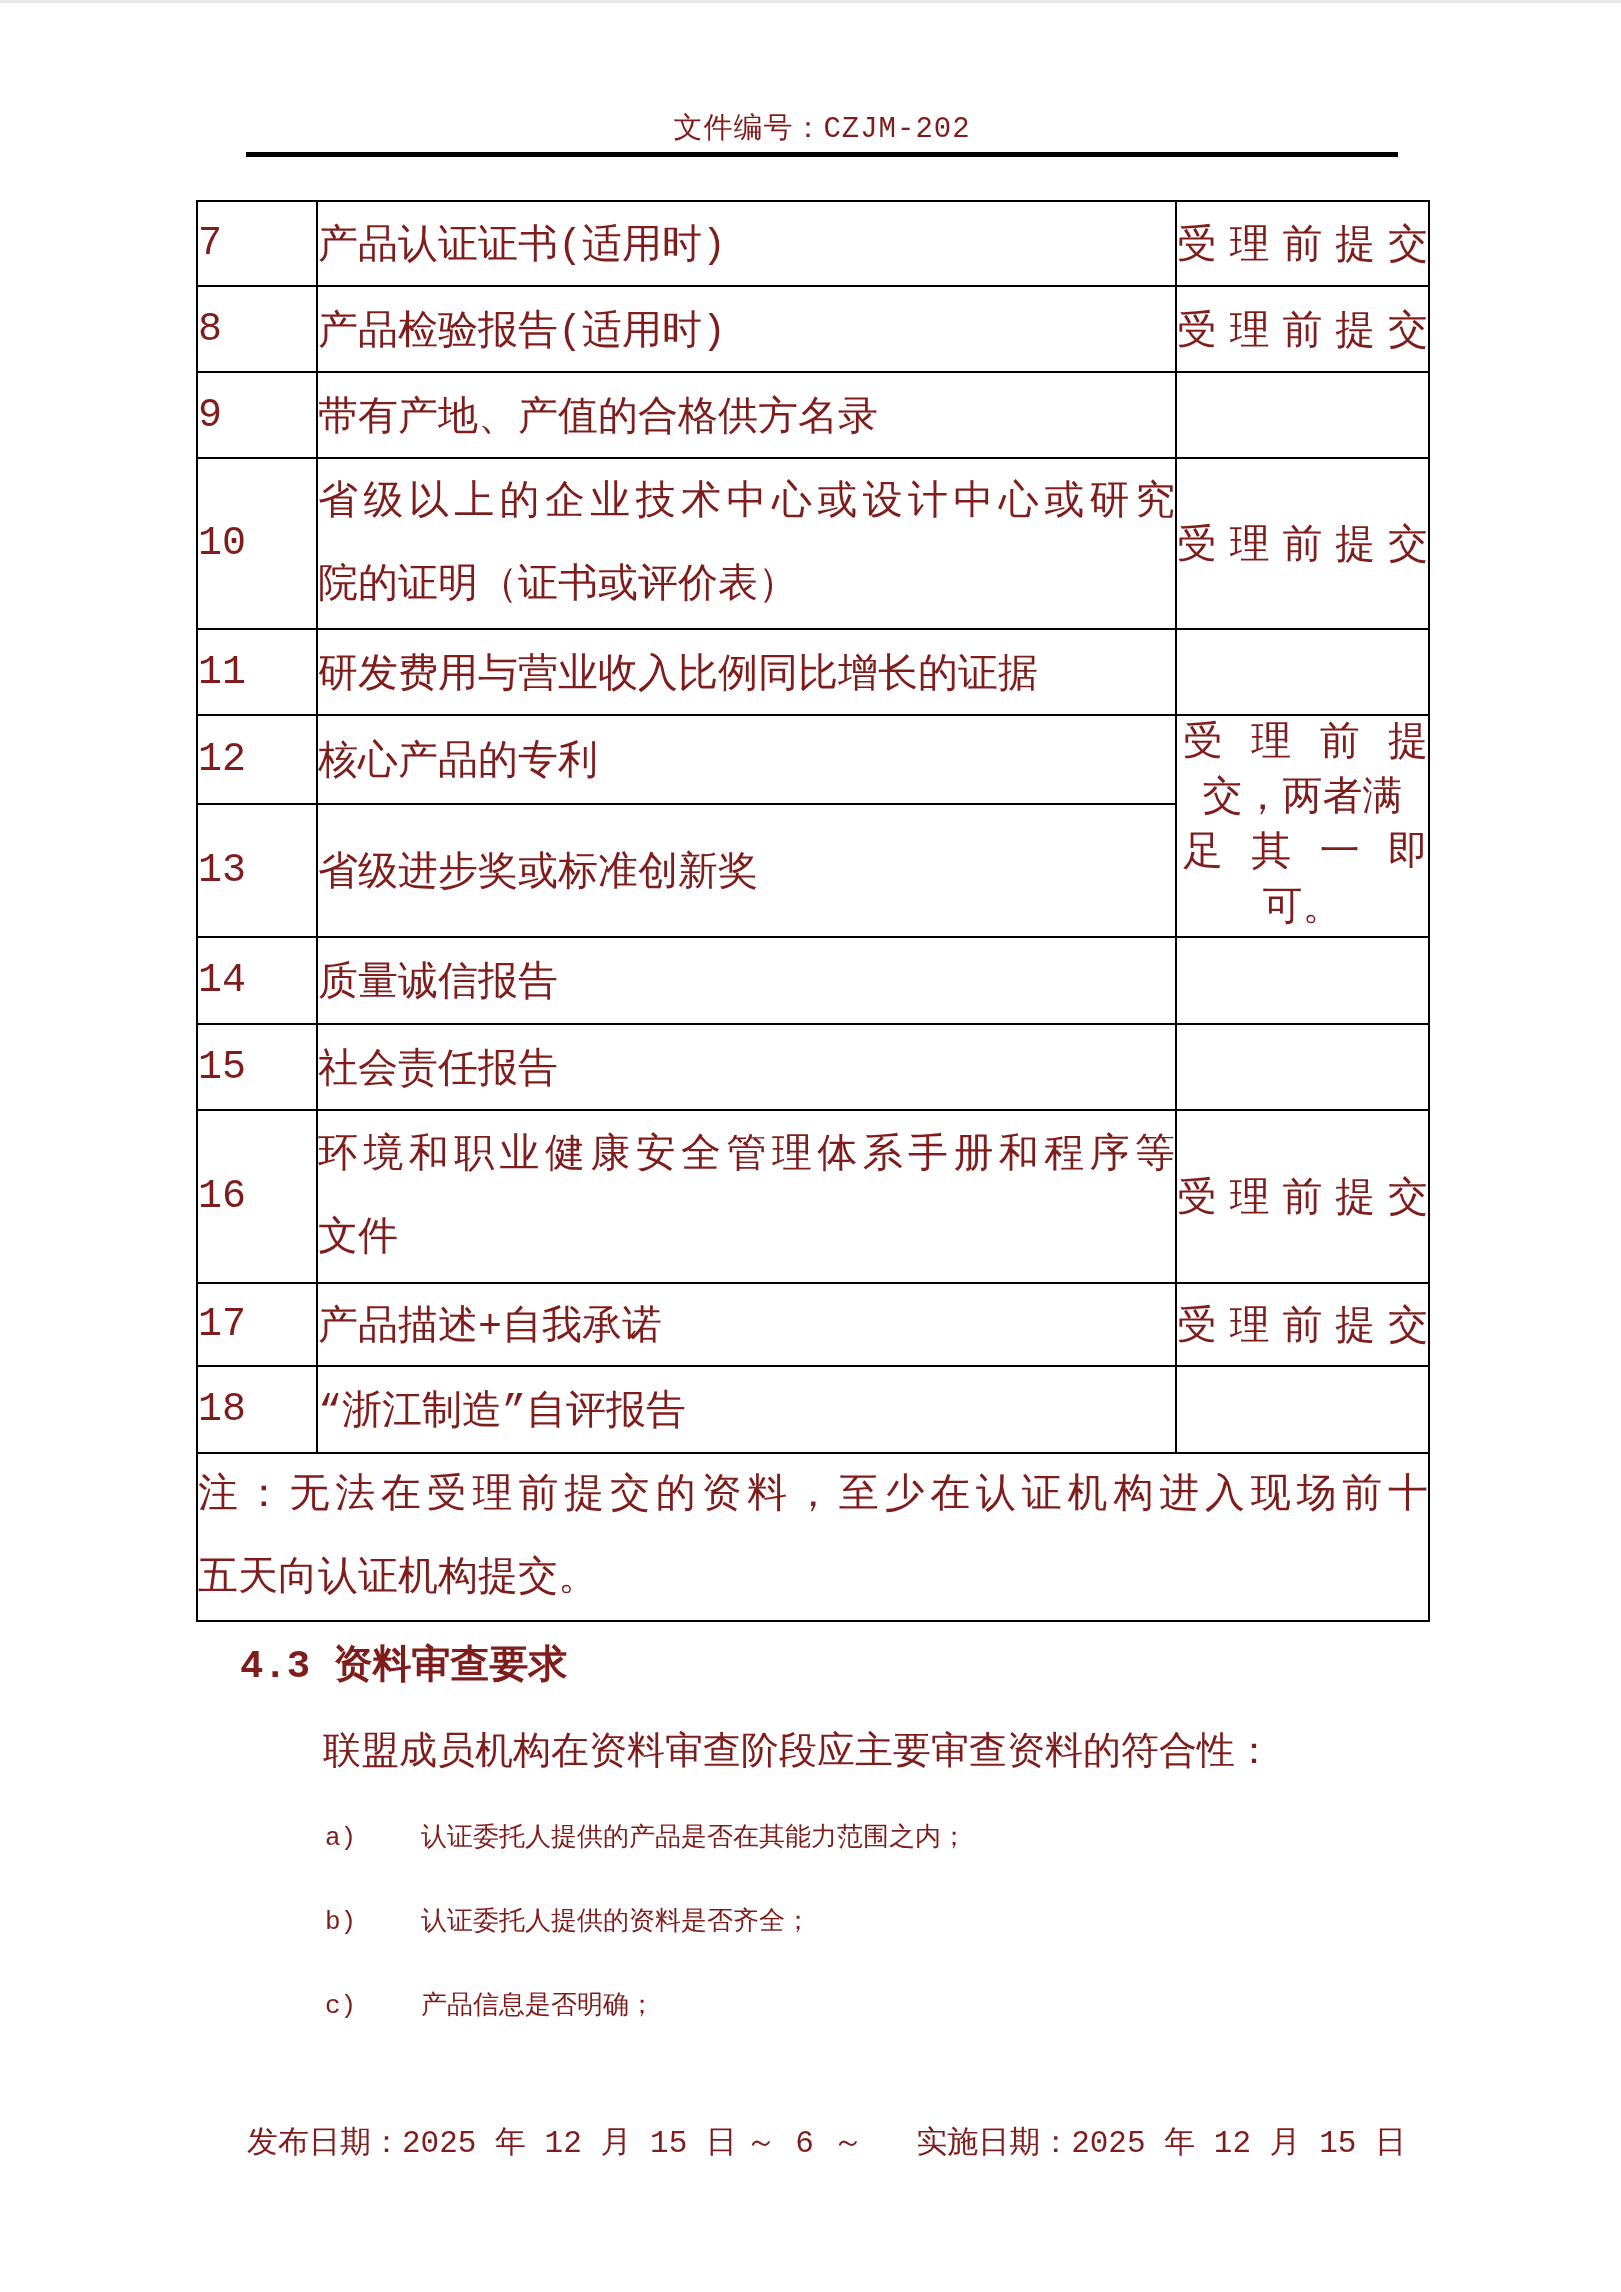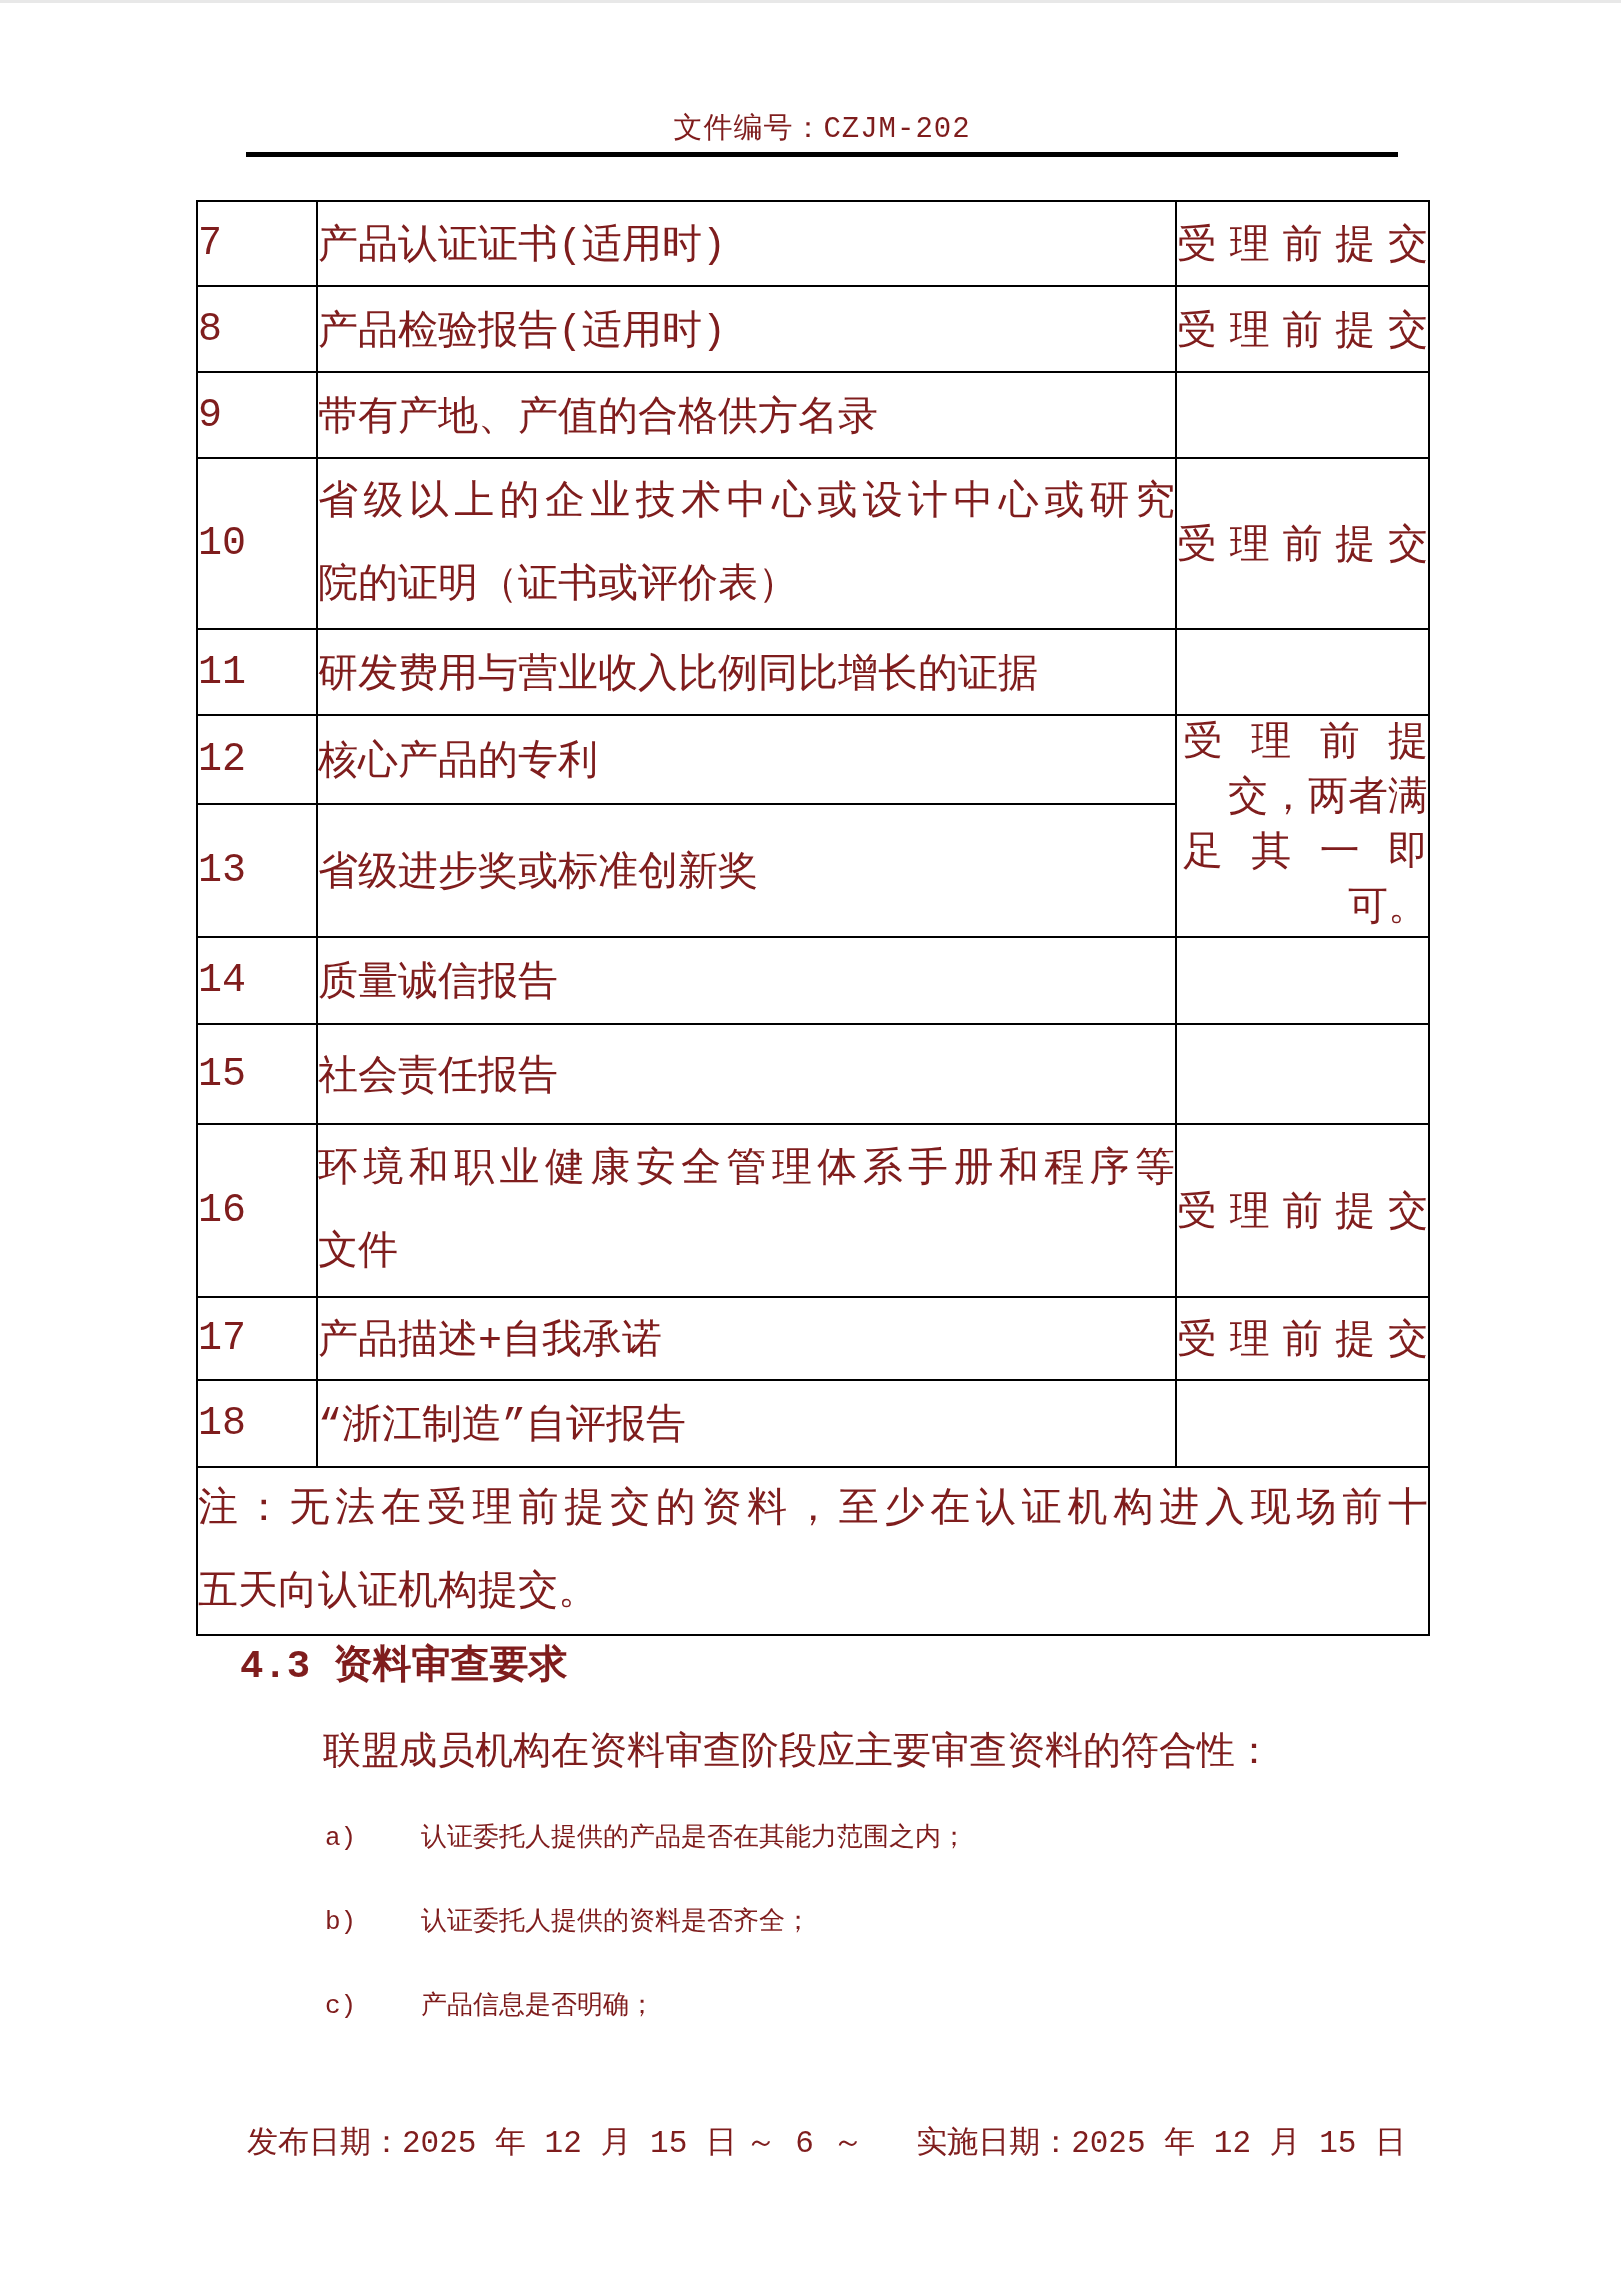--- a/index.html
+++ b/index.html
@@ -41,21 +41,21 @@
     overflow:hidden;
   }
   td.num { padding-left:16.7px; }
   td.mat { padding-left:13.7px; padding-right:5.9px; }
   td.timing {
     padding:0 13.7px;
     text-align:justify;
     text-align-last:justify;
   }
   td.merged { vertical-align:middle; }
-  .m { line-height:55px; text-align:right; text-align-last:auto; }
+  .m { line-height:55px; text-align:center; text-align-last:auto; }
   .m.spread { text-align:justify; text-align-last:justify;padding-left:6px; }
   .l { line-height:83px; }
   .l.fill { text-align:justify; text-align-last:justify; }
   td.note-cell { padding-left:14.7px; padding-right:11.8px; }
 
   
   .sec-heading {
     position:absolute; top:1639px; left:240px;
     font-size:39px; font-weight:bold; line-height:51px;
     white-space:nowrap;
@@ -133,21 +133,21 @@
       </tr>
       <tr style="height:131px">
         <td class="num">13</td>
         <td class="mat">省级进步奖或标准创新奖</td>
       </tr>
       <tr style="height:87px">
         <td class="num">14</td>
         <td class="mat">质量诚信报告</td>
         <td class="timing"></td>
       </tr>
-      <tr style="height:100px">
+      <tr style="height:86px">
         <td class="num">15</td>
         <td class="mat">社会责任报告</td>
         <td class="timing"></td>
       </tr>
       <tr style="height:173px">
         <td class="num">16</td>
         <td class="mat">
           <div class="l fill">环境和职业健康安全管理体系手册和程序等</div>
           <div class="l">文件</div>
         </td>

